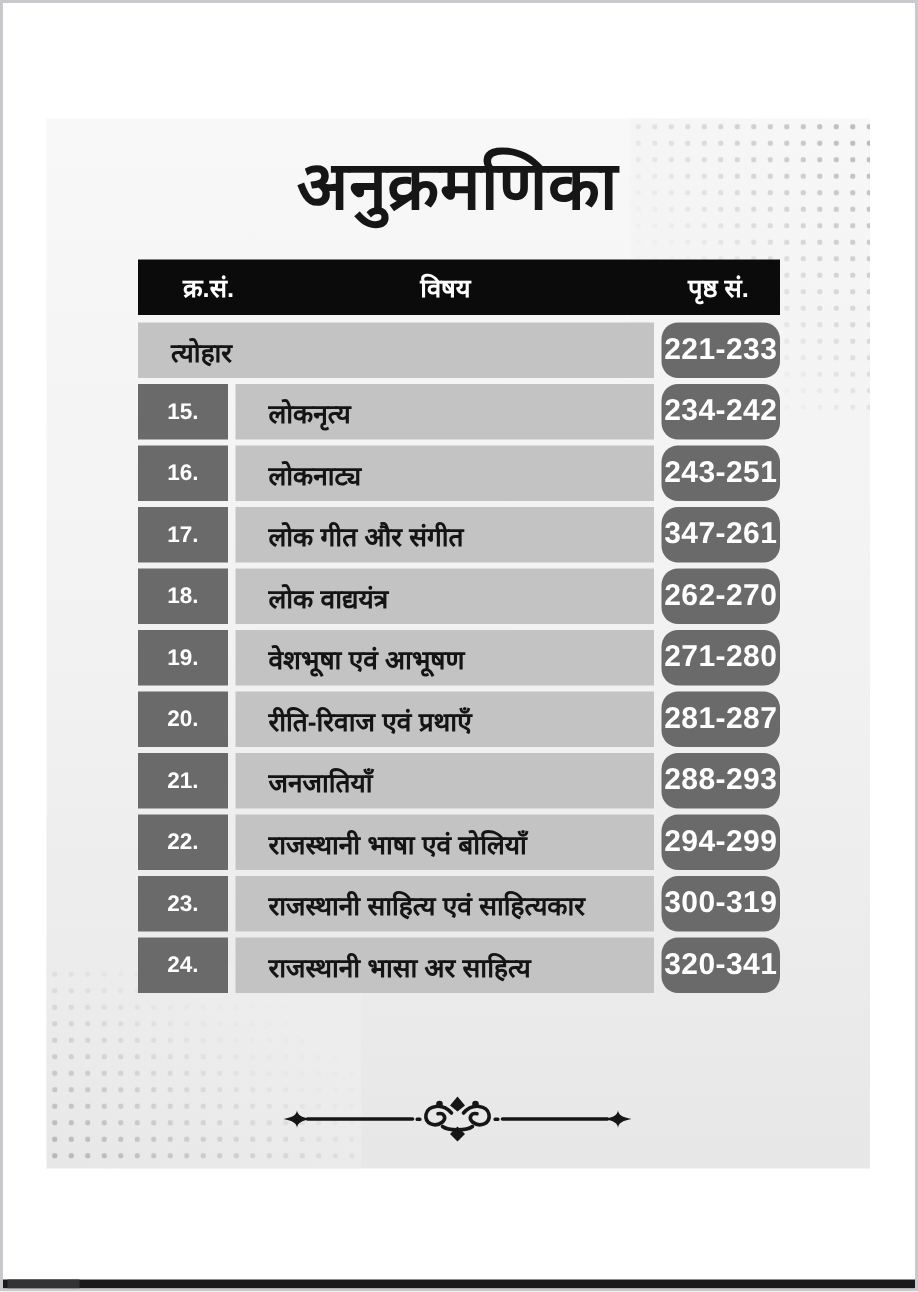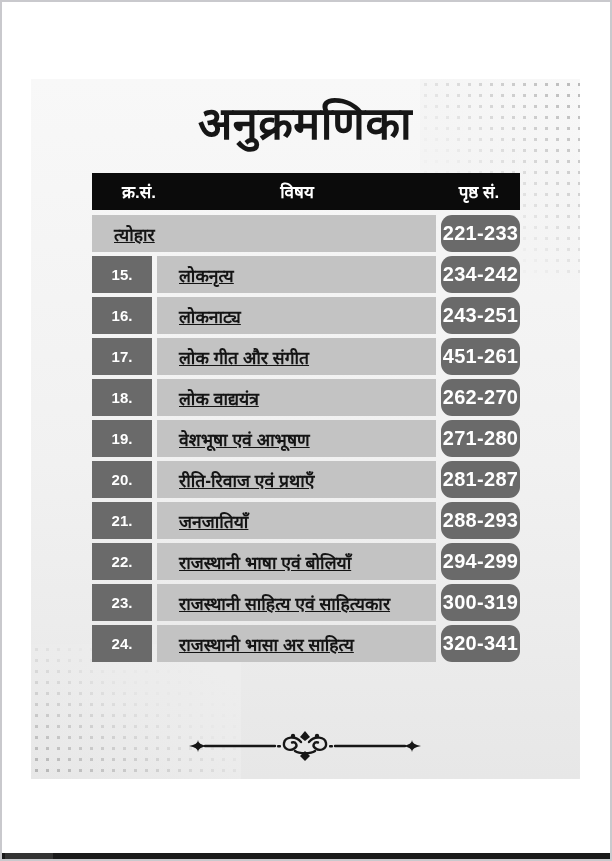--- a/index.html
+++ b/index.html
@@ -72,21 +72,20 @@
     background:var(--dark-cell,#6a6a6a);
     color:#ffffff;font-size:15px;
     margin-right:5px;
   }
   .cell.subject{
     flex:1;
     background:var(--light-cell,#c3c3c3);
     color:#141414;font-size:17.5px;
     padding-left:22px;
     margin-right:5px;
-    text-decoration:underline;
   }
   .cell.pages{
     width:79px;justify-content:center;
     background:var(--dark-cell,#6a6a6a);
     color:#ffffff;font-size:20px;
     letter-spacing:.3px;
     border-radius:11px;
   }
   .divider-wrap{
     position:absolute;
@@ -130,21 +129,21 @@
             <div class="cell pages">234-242</div>
           </div>
           <div class="row">
             <div class="cell serial">16.</div>
             <div class="cell subject">लोकनाट्य</div>
             <div class="cell pages">243-251</div>
           </div>
           <div class="row">
             <div class="cell serial">17.</div>
             <div class="cell subject">लोक गीत और संगीत</div>
-            <div class="cell pages">451-261</div>
+            <div class="cell pages">347-261</div>
           </div>
           <div class="row">
             <div class="cell serial">18.</div>
             <div class="cell subject">लोक वाद्ययंत्र</div>
             <div class="cell pages">262-270</div>
           </div>
           <div class="row">
             <div class="cell serial">19.</div>
             <div class="cell subject">वेशभूषा एवं आभूषण</div>
             <div class="cell pages">271-280</div>

